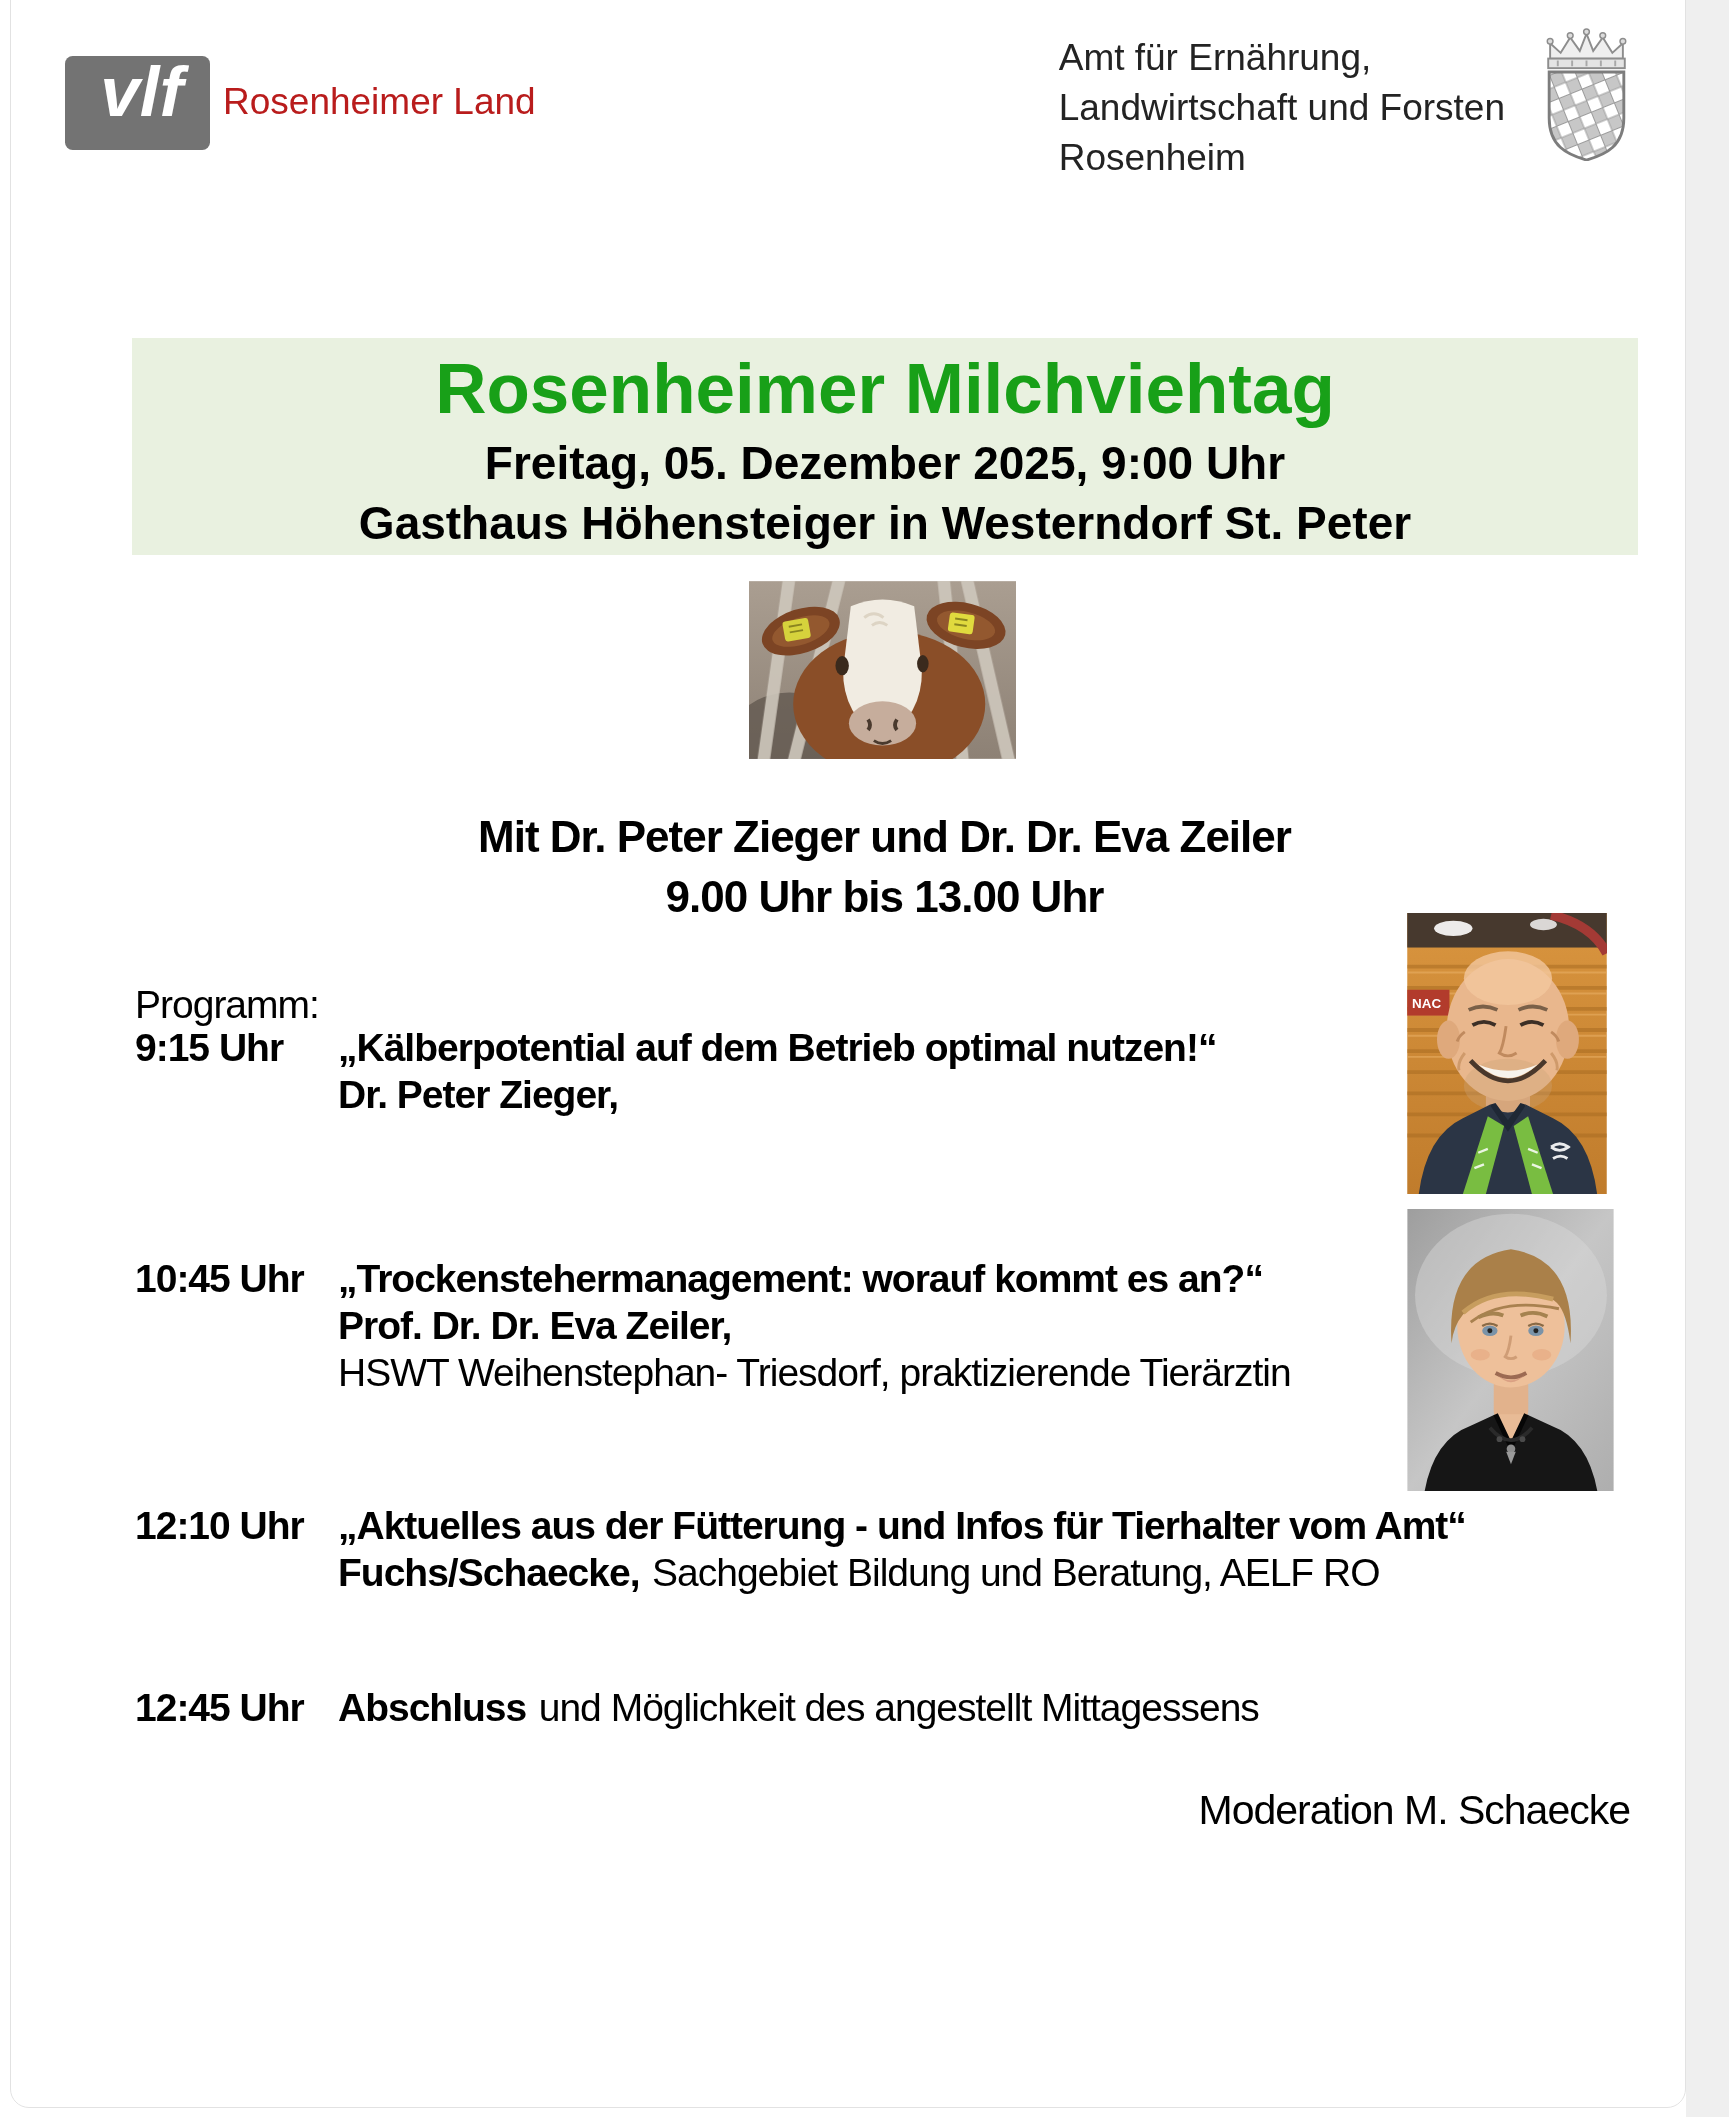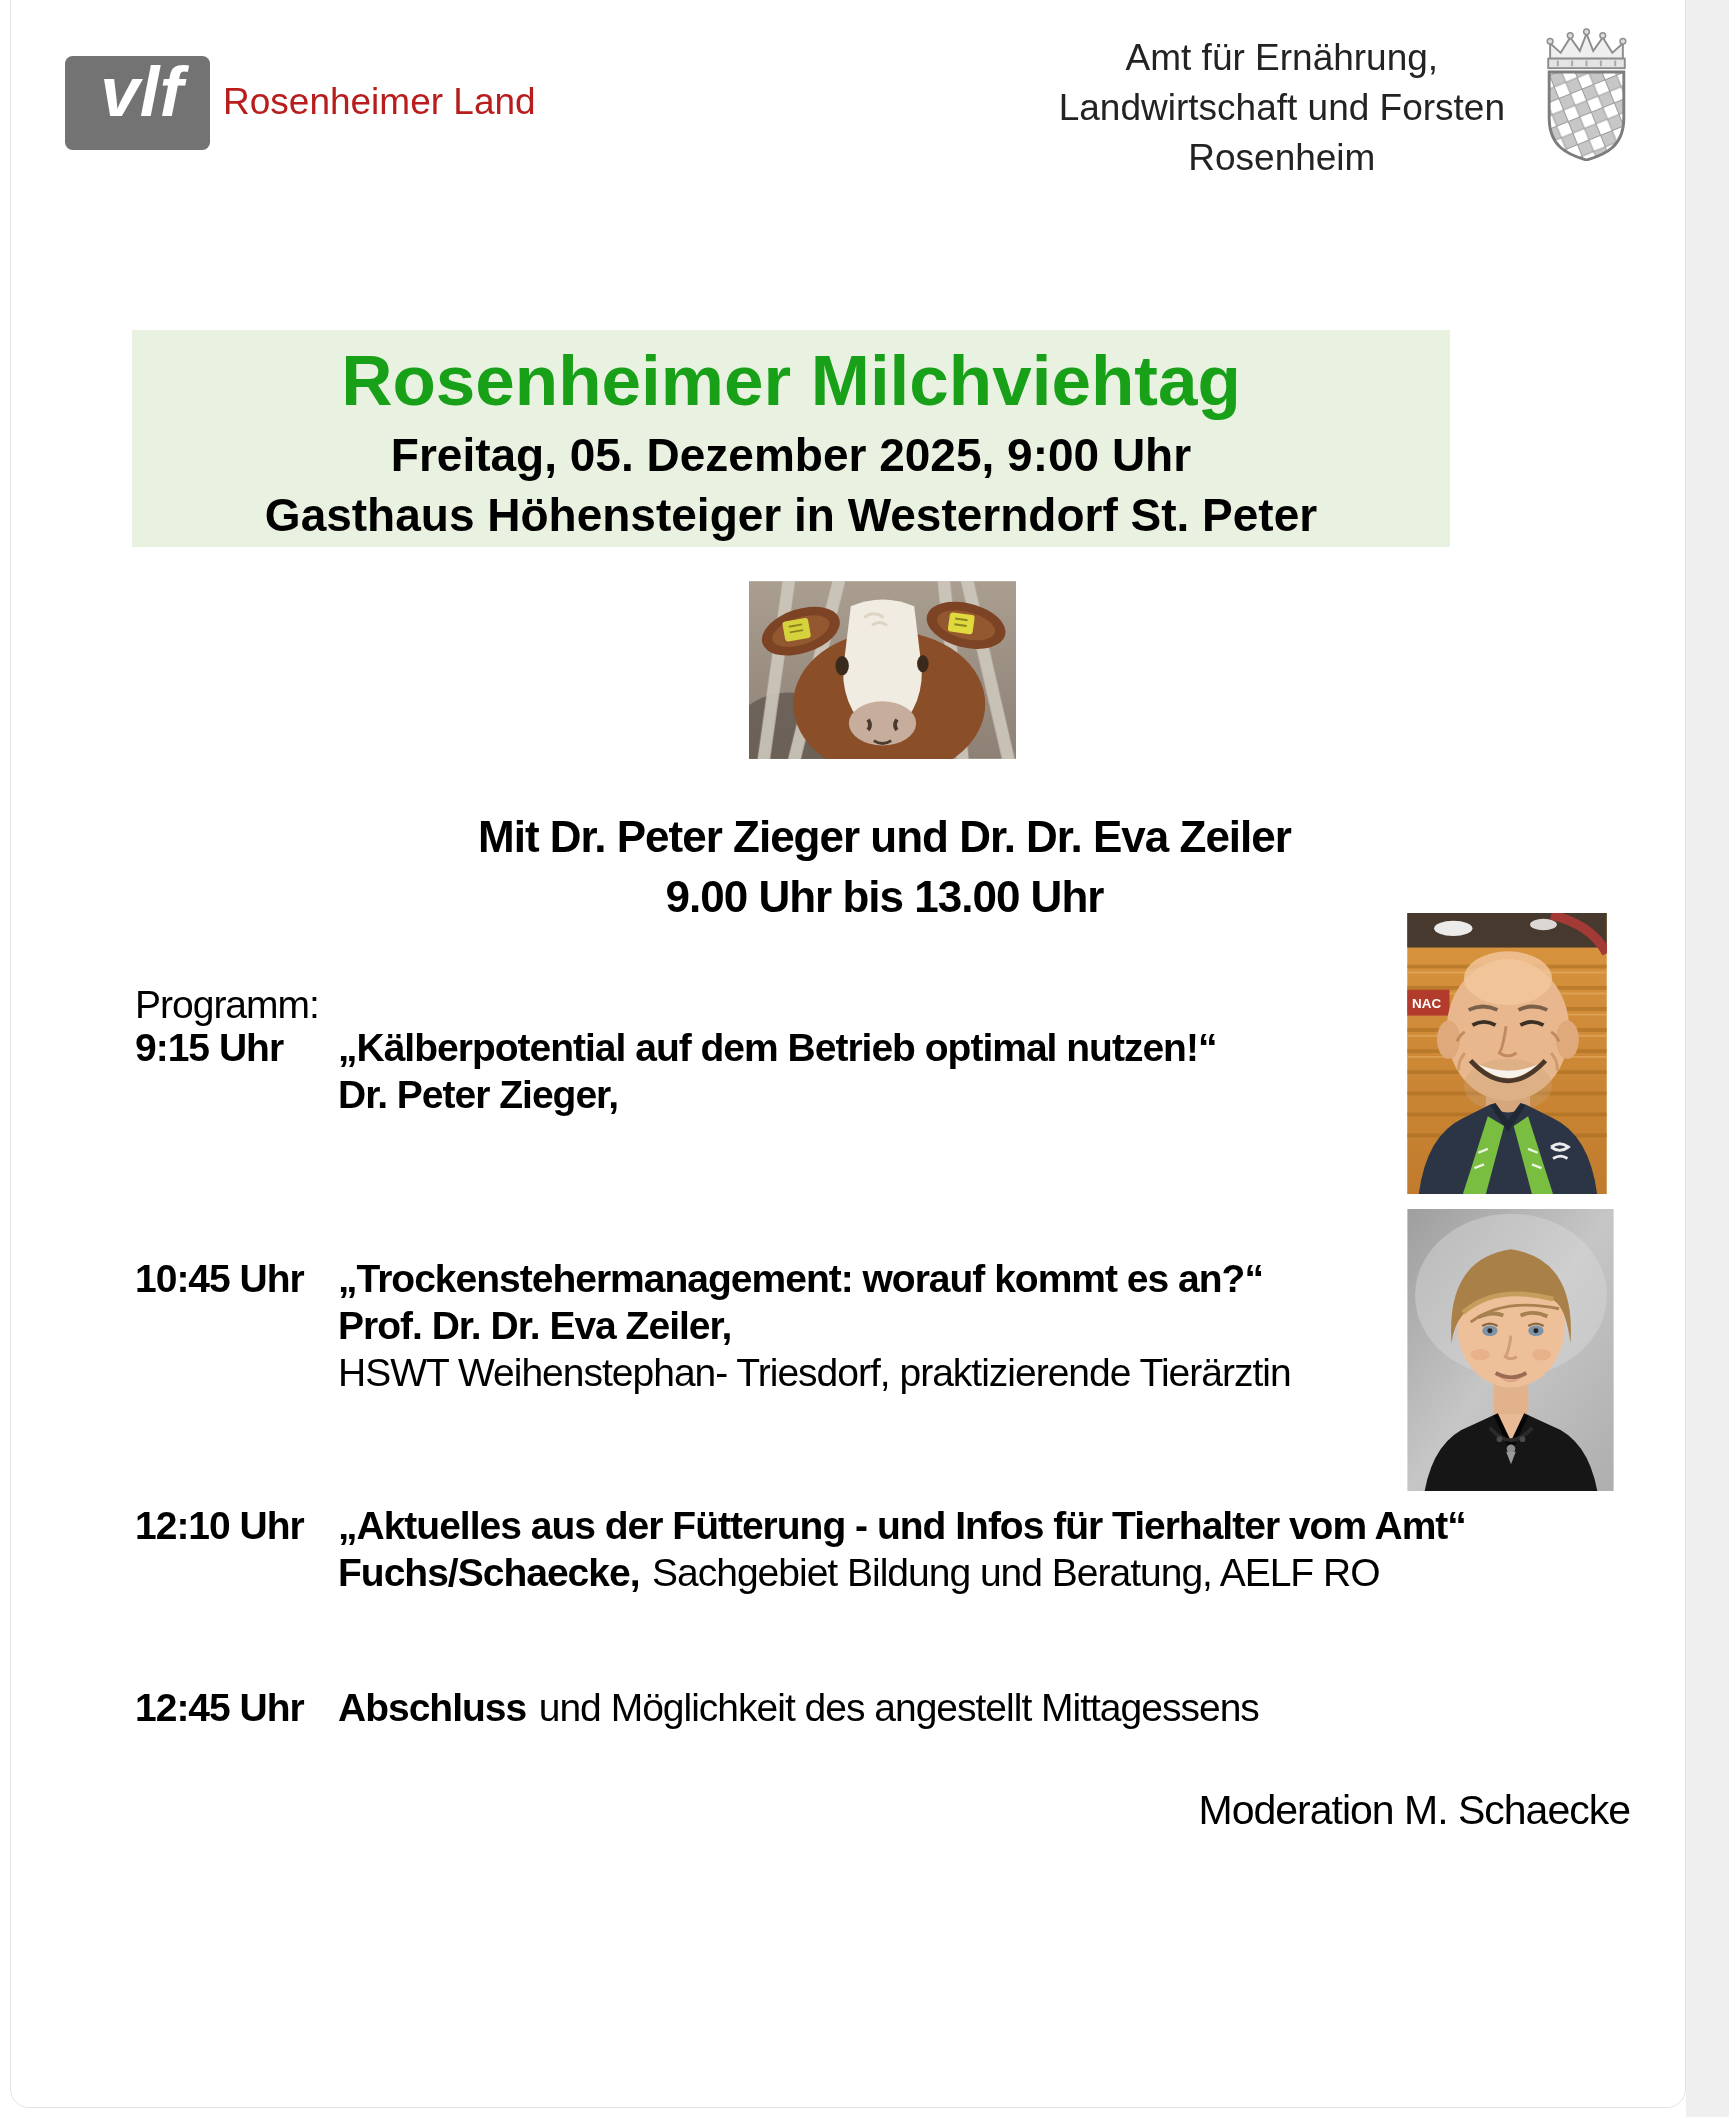--- a/index.html
+++ b/index.html
@@ -17,25 +17,25 @@
   }
   .right-gutter { position:absolute; left:1686px; top:0; width:43px; height:2117px; background:#efefef; }
 
   
   .vlf-logo {
     position:absolute; left:65px; top:56px; width:129px; height:94px;
     background:#737373; border-radius:7.7px; display:flex; justify-content:center;padding-left:16px;
   }
   .vlf-logo-text { font-size:71px; font-weight:700; font-style:italic; color:#fff; line-height:1; padding:0 7.7px 9.6px 0; }
   .vlf-label { left:223px; top:81px; font-size:37px; color:#b91c1c; }
-  .agency { right:224px; top:33px; text-align:center; font-size:37px; line-height:50px; color:#232323; white-space:nowrap; }
+  .agency { right:224px; top:33px; text-align:left; font-size:37px; line-height:50px; color:#232323; white-space:nowrap; }
   .coat { left:1529px; top:27px; }
 
   
-  .banner { left:132px; top:330px; width:1318px; height:217px; background:#e9f1e0; text-align:center; }
+  .banner { left:132px; top:338px; width:1506px; height:217px; background:#e9f1e0; text-align:center; }
   .banner-title { padding-top:9.6px; font-size:71px; line-height:81px; font-weight:700; color:#18a018; letter-spacing:0px; }
   .banner-date { margin-top:7.7px; font-size:46px; line-height:54px; font-weight:700; }
   .banner-loc  { margin-top:5.8px;  font-size:46px; line-height:54px; font-weight:700; }
 
   .cow { left:749px; top:581px; }
 
   .intro { left:38px; top:807px; width:1693px; text-align:center; font-size:44px; font-weight:700; line-height:60px; letter-spacing:-1px; }
 
   
   .prog-heading { left:135px; top:981px; font-size:39px; line-height:47px; letter-spacing:-1px; }

